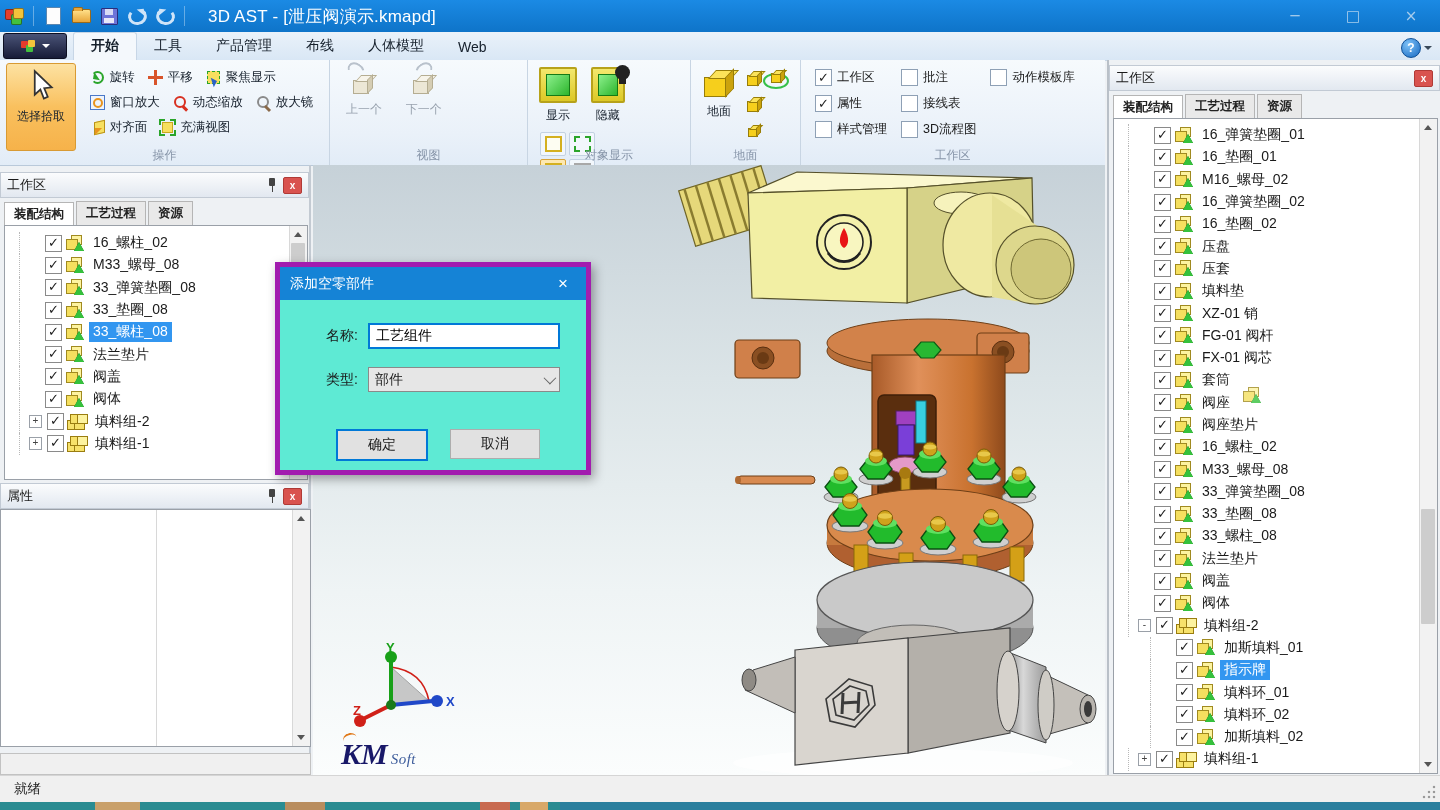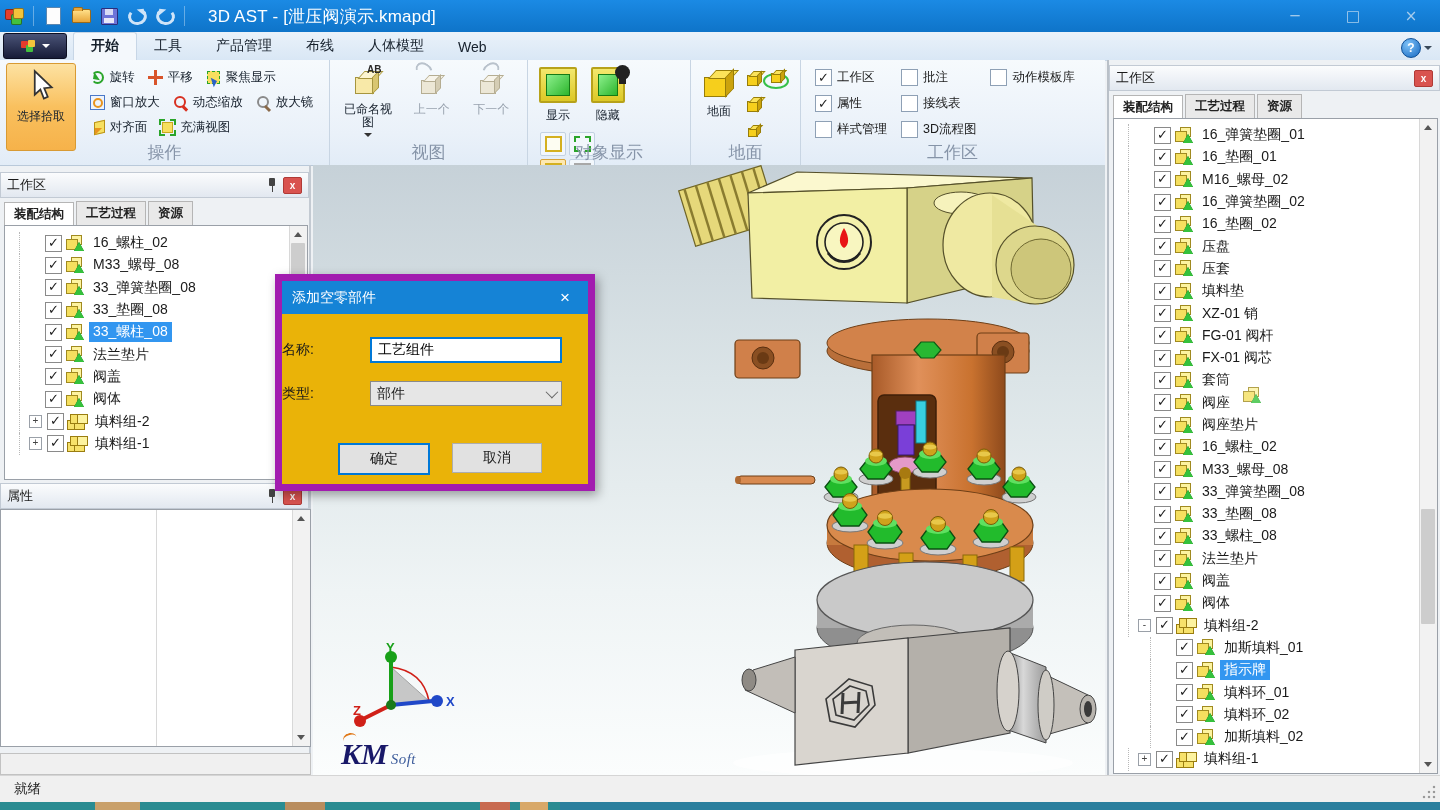--- a/index.html
+++ b/index.html
@@ -38,21 +38,21 @@
   .dtri{width:0;height:0;border:4px solid transparent;border-top-color:#fff;margin-top:4px}
   #menu-tabs{display:flex;height:100%;align-items:flex-end}
   #menu-tabs .tab{padding:4px 17px 5px;font-size:14px;color:#16202c}
   #menu-tabs .tab.active{background:#f4f8fc;border:1px solid #c7d6e6;border-bottom:none;border-radius:3px 3px 0 0;font-weight:bold}
   #help{position:absolute;right:8px;top:38px;display:flex;align-items:center;gap:3px}
   #help .q{width:18px;height:18px;border-radius:50%;background:radial-gradient(circle at 35% 30%,#7ec2f8,#1668c0);color:#fff;font-weight:bold;font-size:12px;display:flex;align-items:center;justify-content:center;border:1px solid #0d4f96}
   #help .dtri{border-top-color:#3a4a5a}
   
   #ribbon{left:0;top:60px;width:1105px;height:105px;background:linear-gradient(#f6fafd,#eaf1f9 70%,#e2ecf7);border-bottom:1px solid #b9c9da;display:flex}
   .rgroup{position:relative;height:100%;border-right:1px solid #c8d5e3;padding:3px 4px 16px 6px;box-sizing:border-box}
-  .glabel{position:absolute;bottom:1px;left:0;right:0;text-align:center;font-size:17px;color:#8694a8}
+  .glabel{position:absolute;bottom:1px;left:0;right:0;text-align:center;font-size:12px;color:#8694a8}
   .bigbtn{display:inline-flex;flex-direction:column;align-items:center;justify-content:flex-start;vertical-align:top;padding:4px 5px;border-radius:3px;font-size:12px;color:#16202c;text-align:center}
   .bigbtn .cap{margin-top:6px;line-height:13px}
   .sel-pick{background:linear-gradient(#fde2a2,#f9c05e 50%,#f6b24a);border:1px solid #d89a33;width:58px;height:78px}
   .smallrows{display:inline-flex;flex-direction:column;justify-content:flex-start;gap:4px;margin-left:4px;vertical-align:top}
   .btnrow{display:flex;gap:2px}
   .rsbtn{display:flex;align-items:center;gap:4px;padding:2px 5px;border-radius:2px;font-size:12.5px;white-space:nowrap}
   .rsl{color:#16202c}
   .ic{width:17px;height:17px;display:inline-block;position:relative;flex:0 0 auto}
   
   .ic-rotate::before{content:"";position:absolute;inset:2px;border:2.4px solid #2aa52a;border-radius:50%;border-left-color:transparent}
@@ -133,25 +133,25 @@
   .tlabel{font-size:14px;padding:1px 4px;white-space:nowrap}
   .tlabel.sel{background:#3296f0;color:#fff}
   
   .vsb{position:absolute;top:0;bottom:0;right:0;width:17px;background:#f2f2f2;border-left:1px solid #d8d8d8}
   .sbbtn{position:absolute;left:0;width:16px;height:16px;display:flex;align-items:center;justify-content:center}
   .sbbtn.up{top:0}.sbbtn.down{bottom:0}
   .tri-up{width:0;height:0;border:4px solid transparent;border-bottom:5px solid #555;margin-top:-3px}
   .tri-down{width:0;height:0;border:4px solid transparent;border-top:5px solid #555;margin-bottom:-3px}
   .sbthumb{position:absolute;left:1px;width:14px;background:#cdcdcd;border-radius:1px}
   
-  #dialog{left:275px;top:274px;width:306px;height:203px;background:#eab308;border:7px solid #a21caf;box-shadow:3px 4px 10px rgba(0,0,0,.35);z-index:50}
+  #dialog{left:275px;top:262px;width:306px;height:203px;background:#5eead4;border:5px solid #a21caf;box-shadow:3px 4px 10px rgba(0,0,0,.35);z-index:50}
   #dlg-title{height:33px;background:#1583d6;color:#fff;display:flex;align-items:center;padding:0 10px;font-size:14px}
   #dlg-close{margin-left:auto;font-size:17px;color:#fff;width:26px;text-align:center}
   .dlg-row{position:absolute;left:0;right:0;display:flex;align-items:center}
-  .dlg-lb{width:88px;text-align:left;padding-right:10px;font-size:14px;box-sizing:border-box}
+  .dlg-lb{width:88px;text-align:right;padding-right:10px;font-size:14px;box-sizing:border-box}
   .dlg-input{width:192px;height:26px;border:2px solid #0078d7;background:#fff;font-size:14px;padding:0 6px;font-family:Liberation Sans, sans-serif;box-sizing:border-box}
   .dlg-select{width:192px;height:25px;border:1px solid #8a8a8a;background:#e6e6e6;font-size:14px;padding:0 6px;display:flex;align-items:center;box-sizing:border-box}
   .chev{margin-left:auto;width:8px;height:8px;border-right:1.8px solid #666;border-bottom:1.8px solid #666;transform:rotate(45deg) translateY(-2px)}
   .dlg-btn{position:absolute;width:88px;height:28px;background:#e1e1e1;border:1px solid #adadad;font-size:14px;display:flex;align-items:center;justify-content:center}
   .dlg-btn.primary{border:2px solid #0078d7}
   
   #viewport{left:313px;top:165px;width:792px;height:610px;background:linear-gradient(180deg,#c6d1d8 0%,#dbe4e7 35%,#eff4f5 70%,#fbfdfd 100%)}
   #kmlogo{position:absolute;left:28px;top:572px;display:flex;align-items:baseline}
   .logo-km{font-family:"Liberation Serif","DejaVu Serif",serif;font-style:italic;font-weight:bold;font-size:30px;color:#181868;position:relative}
   .logo-km::before{content:"";position:absolute;left:2px;top:-4px;width:14px;height:10px;border-top:2.5px solid #e07818;border-radius:50%;transform:rotate(-18deg)}
@@ -276,30 +276,20 @@
           <div class="rsbtn">
             <span class="ic ic-fitview"></span>
             <span class="rsl">充满视图</span>
           </div>
         </div>
     </div>
     <div class="glabel">操作</div>
   </div>
 
   <div class="rgroup" style="width:198px">
-    <div class="bigbtn viewbtn">
-      <span class="cube" style="width:30px;height:30px">
-        <span class="f" style="left:2px;top:10px;width:17px;height:15px"></span>
-        <span class="t" style="left:8px;top:4px;width:17px;height:6px"></span>
-        <span class="s" style="left:19px;top:7px;width:5px;height:15px"></span>
-        <span class="ab" style="left:14px;top:-3px">AB</span>
-      </span>
-      <span class="cap">已命名视图</span>
-      <span class="dtri" style="border-top-color:#333"></span>
-    </div>
     <div class="bigbtn viewbtn dim" style="width:46px">
       <span class="cube gray" style="width:30px;height:30px">
         <span class="f" style="left:4px;top:13px;width:14px;height:12px"></span>
         <span class="t" style="left:9px;top:8px;width:14px;height:5px"></span>
         <span class="s" style="left:18px;top:10px;width:4px;height:12px"></span>
         <span class="arrow-arc"></span>
       </span>
       <span class="cap">上一个</span>
     </div>
     <div class="bigbtn viewbtn dim" style="width:46px">

